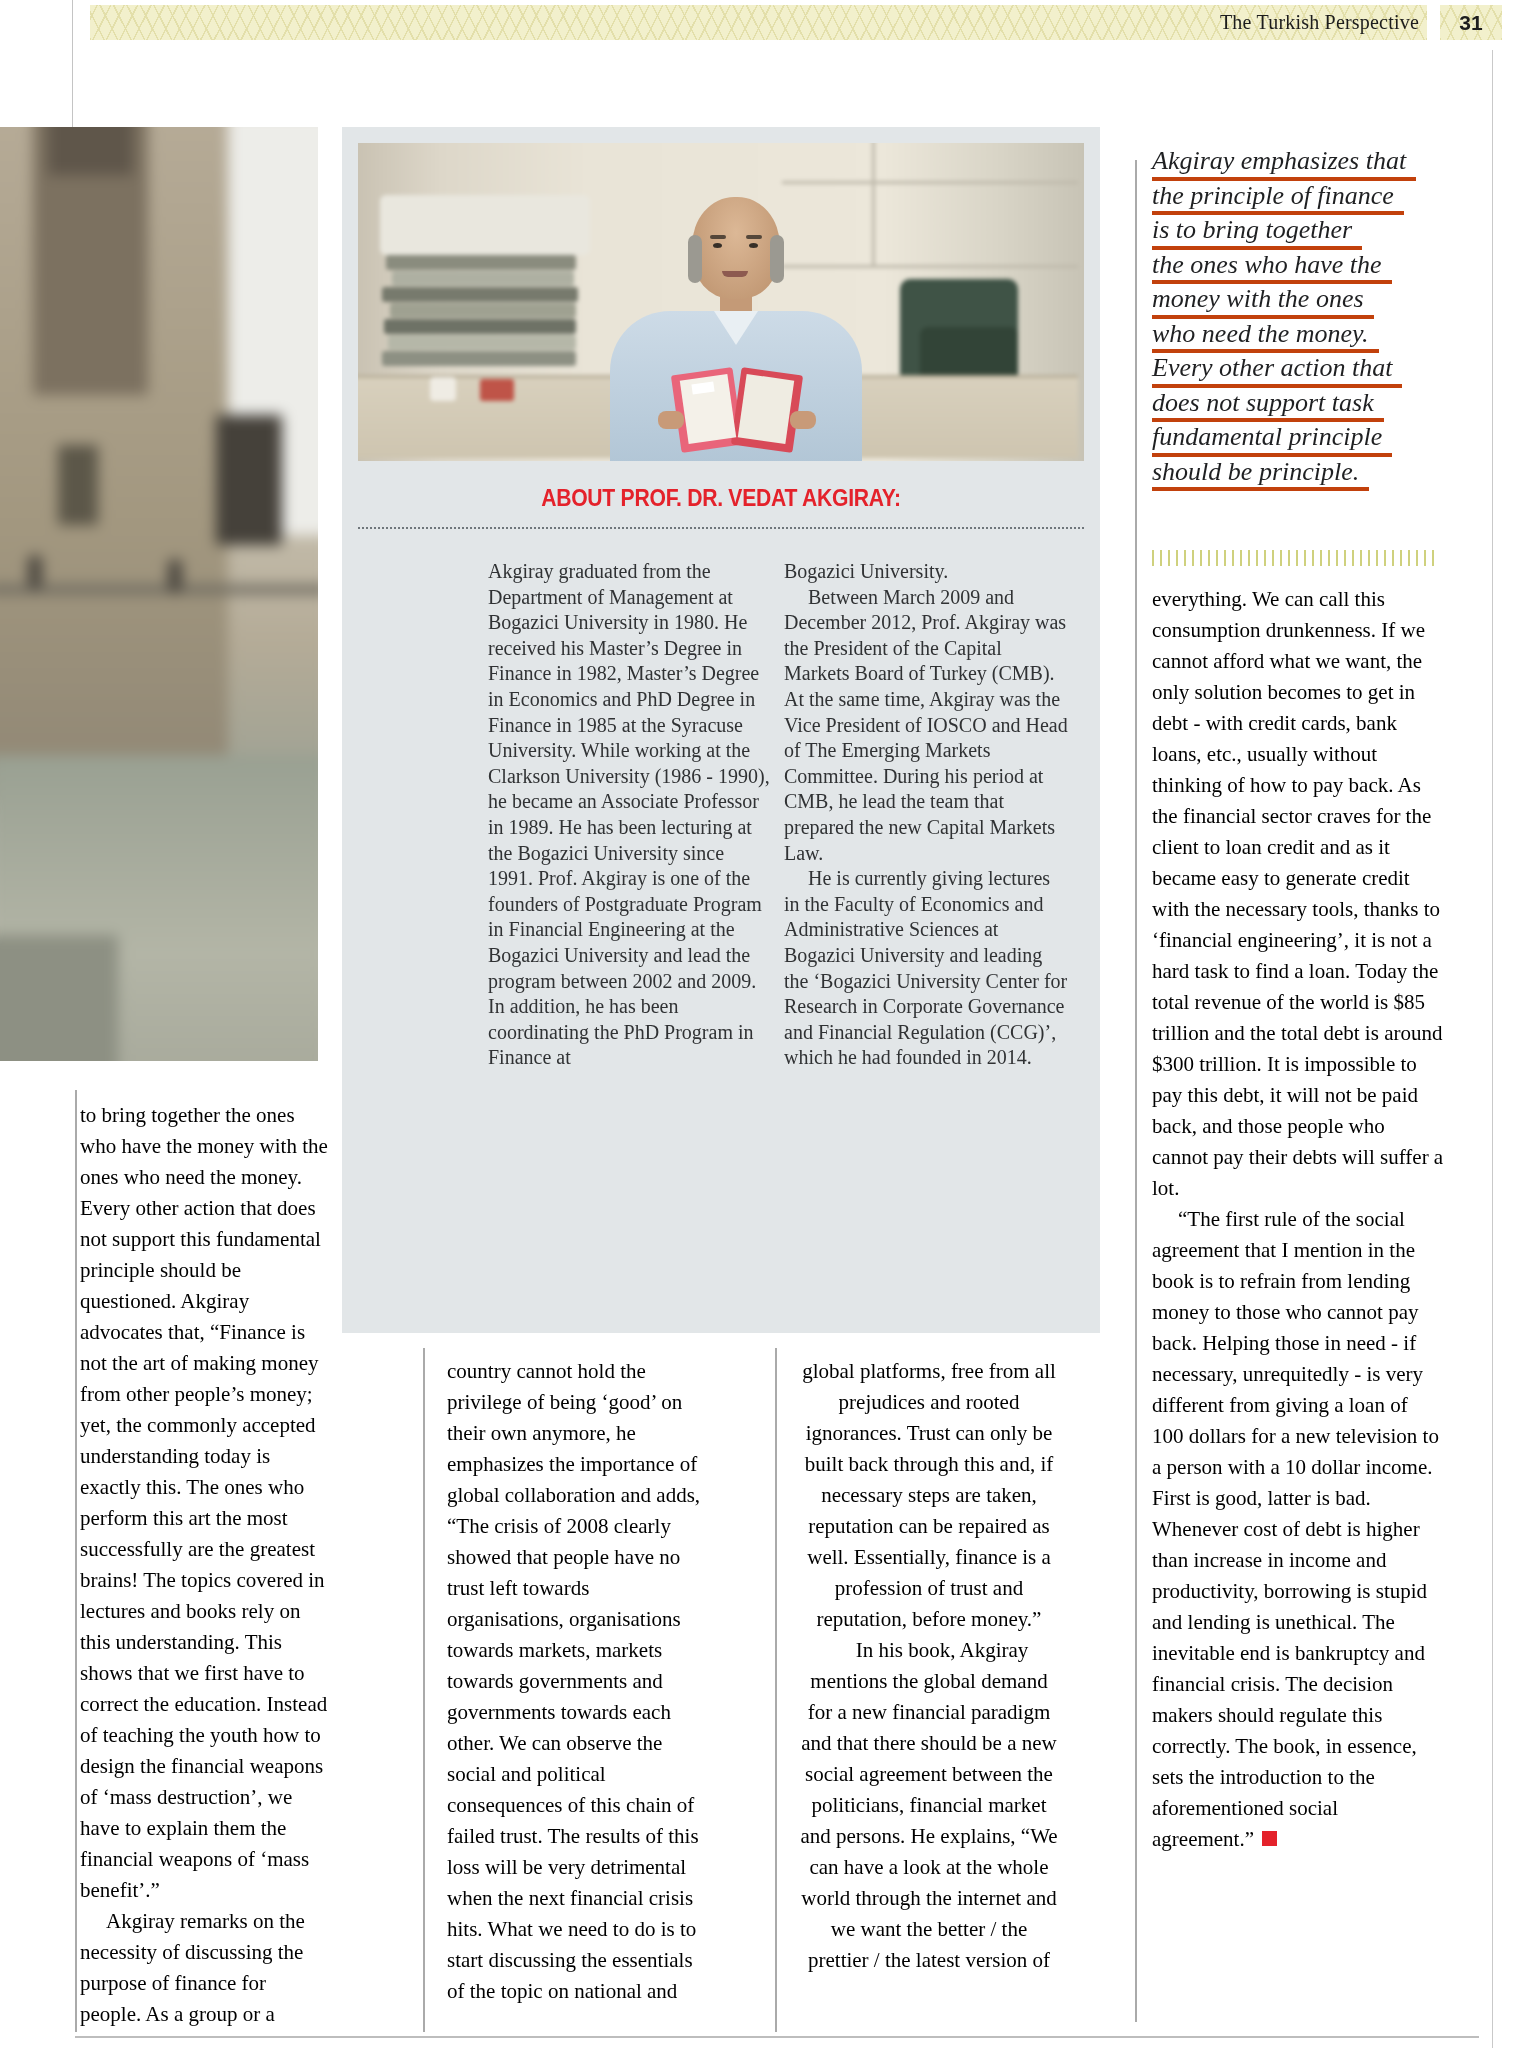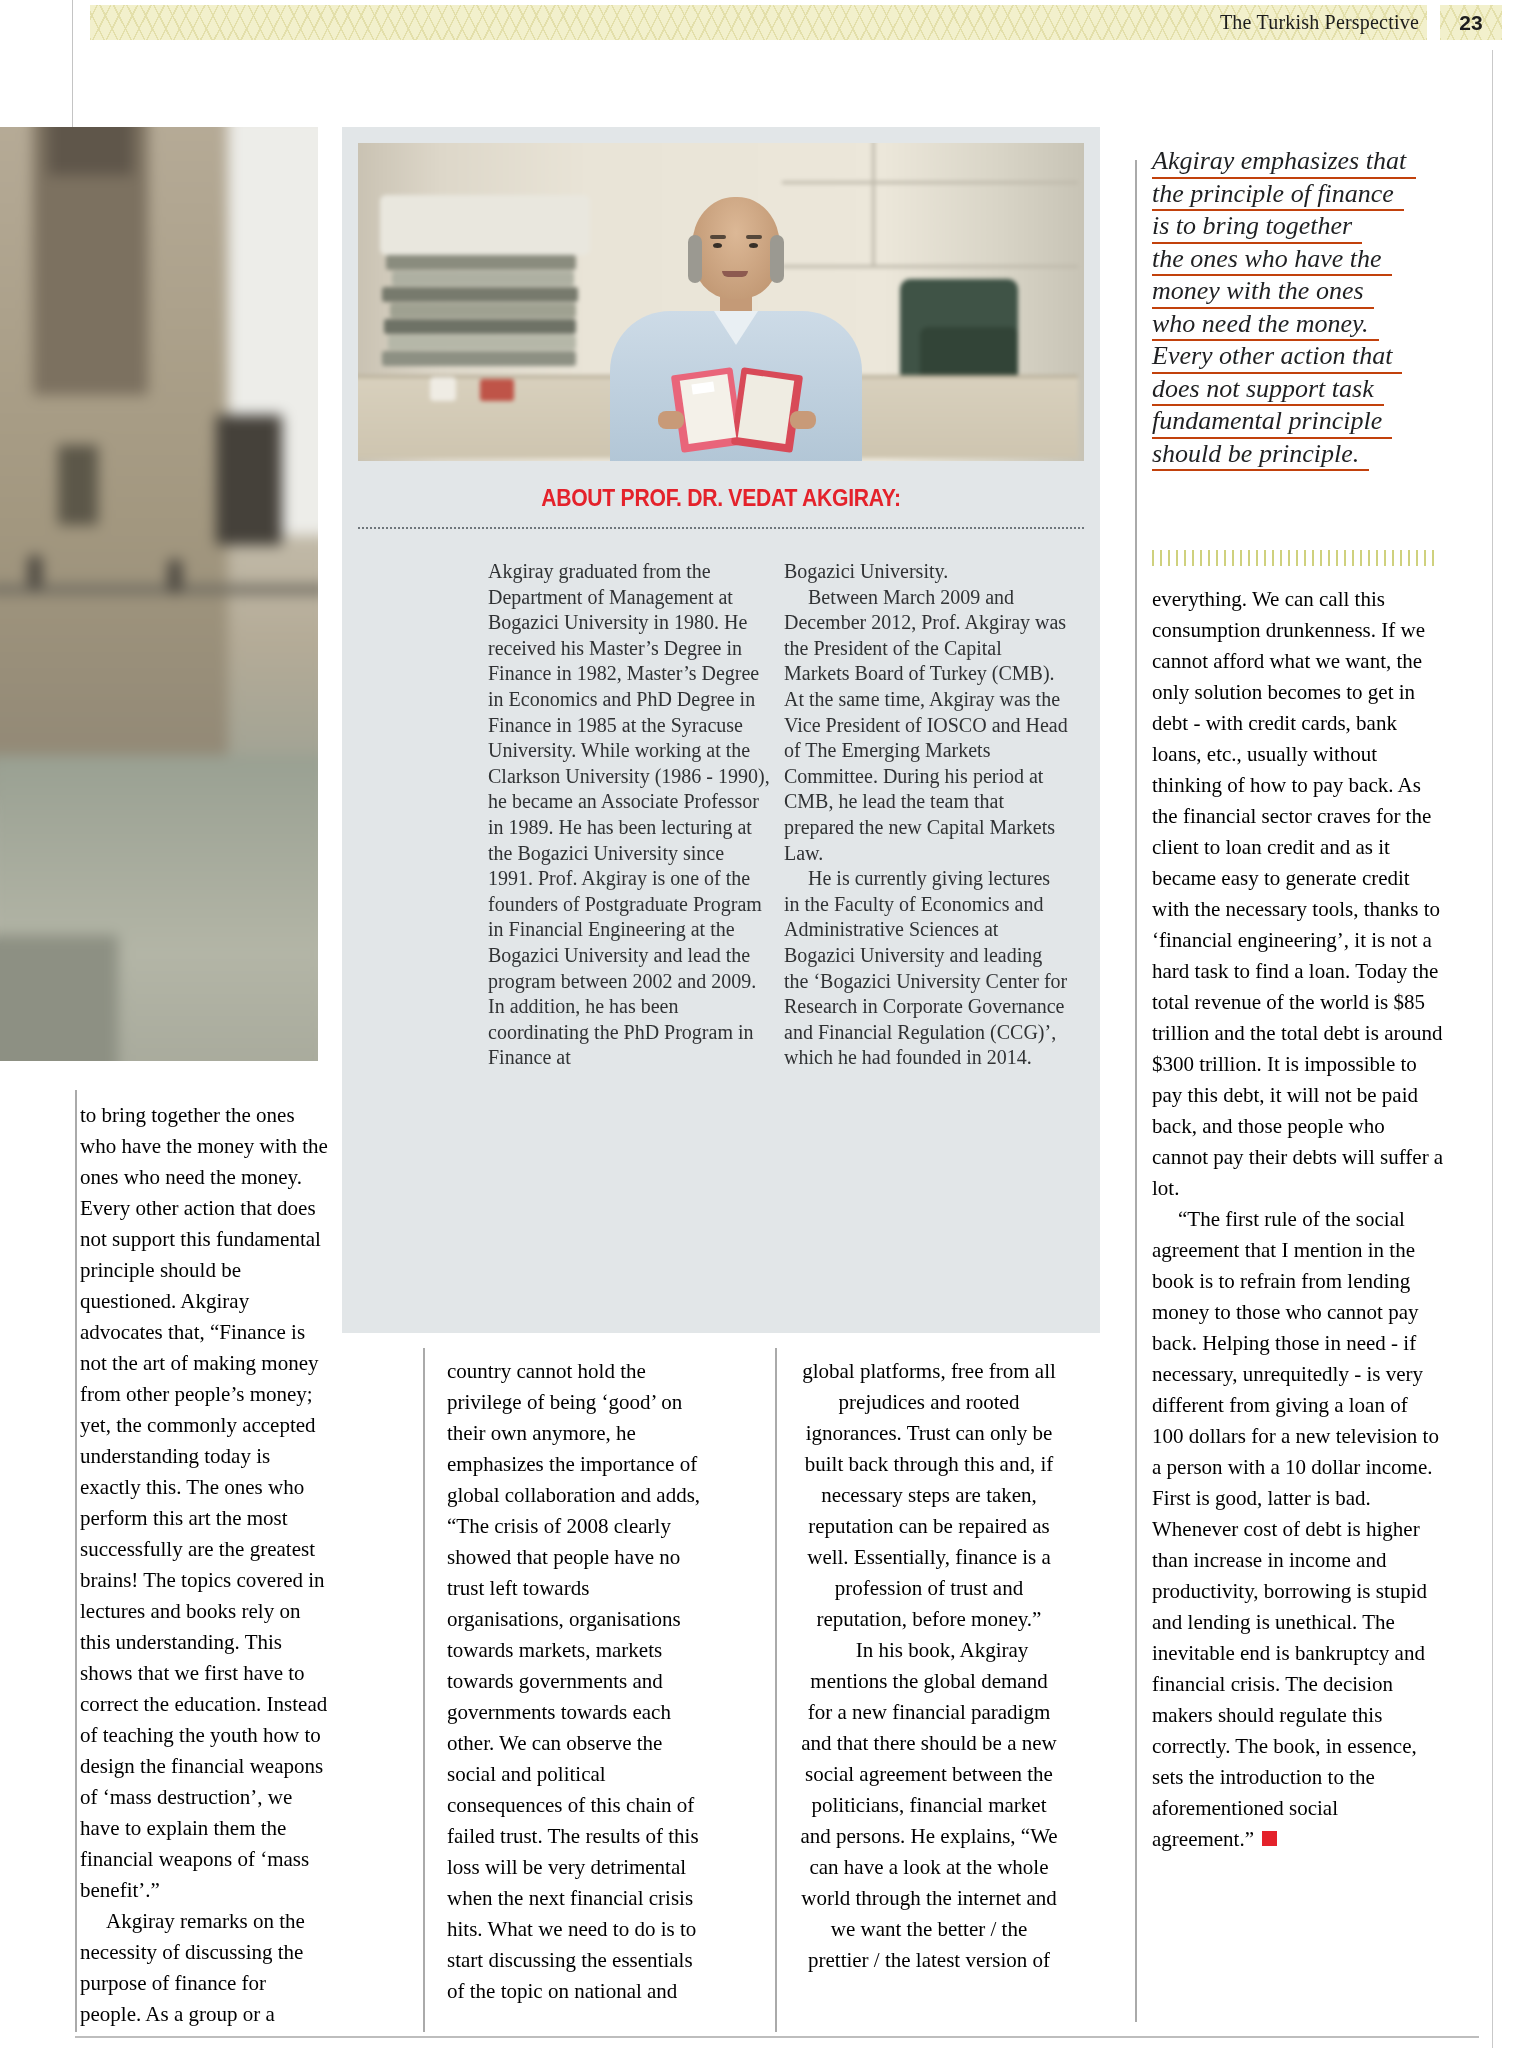--- a/index.html
+++ b/index.html
@@ -98,36 +98,36 @@
   .body-col p.indent{text-indent:26px;}
   .col1{left:80px;top:1100px;width:252px;}
   .col2{left:447px;top:1356px;width:258px;}
   .col3{left:799px;top:1356px;width:260px;text-align:center;}
   .col4{left:1152px;top:584px;width:292px;}
 
   
   .pull-quote{position:absolute;left:1152px;top:146px;width:312px;}
   .pq-line{
     display:table;font-style:italic;font-size:26px;line-height:29.5px;color:#1f2022;
-    border-bottom:2px solid #c2410c;padding:0 10px 1px 0;white-space:nowrap;
+    border-bottom:4px solid #c2410c;padding:0 10px 1px 0;white-space:nowrap;
   }
   .dash-divider{
     position:absolute;left:1152px;top:550px;width:286px;height:16px;
     background:repeating-linear-gradient(90deg,#cfd17e 0 2.5px,rgba(0,0,0,0) 2.5px 8px);
   }
   .end-mark{display:inline-block;width:15px;height:15px;background:#e4222b;margin-left:8px;}
 </style>
 </head>
 <body>
 
 <div class="top-left-rule"></div>
 <div class="header-band">
   <span class="title">The Turkish Perspective</span>
 </div>
-<div class="page-number">23</div>
+<div class="page-number">31</div>
 <div class="right-rule"></div>
 <div class="bottom-rule"></div>
 
 <div class="left-photo">
   <div class="blurwrap">
     <div class="lp-base"></div>
     <div class="lp-sky"></div>
     <div class="lp-building"></div>
     <div class="lp-tower"></div>
     <div class="lp-tower-cap"></div>

